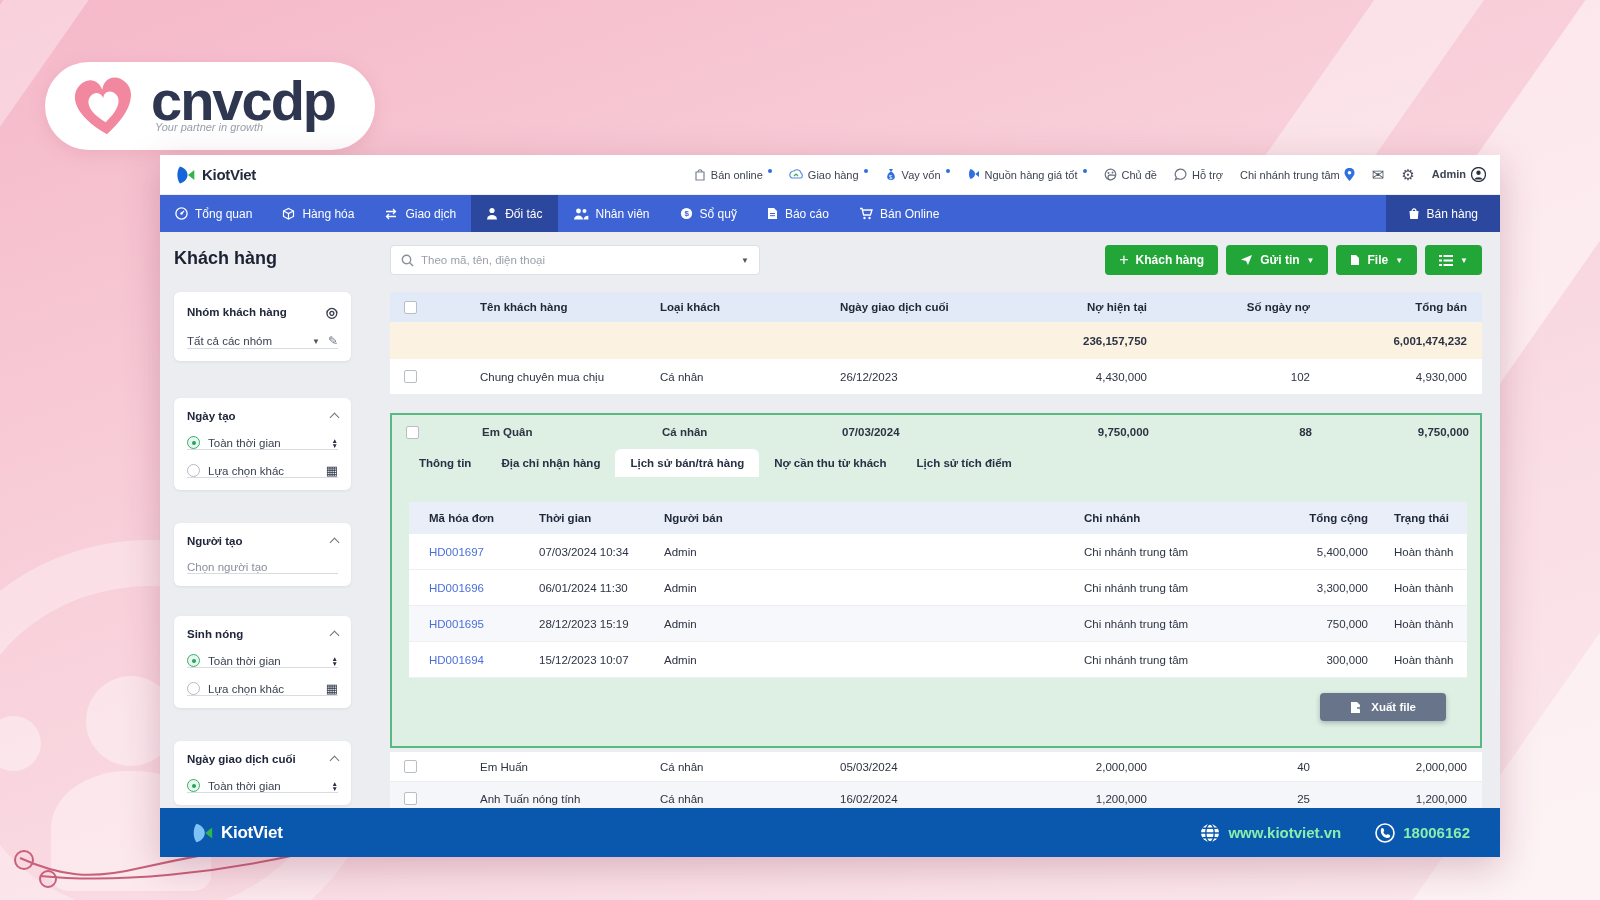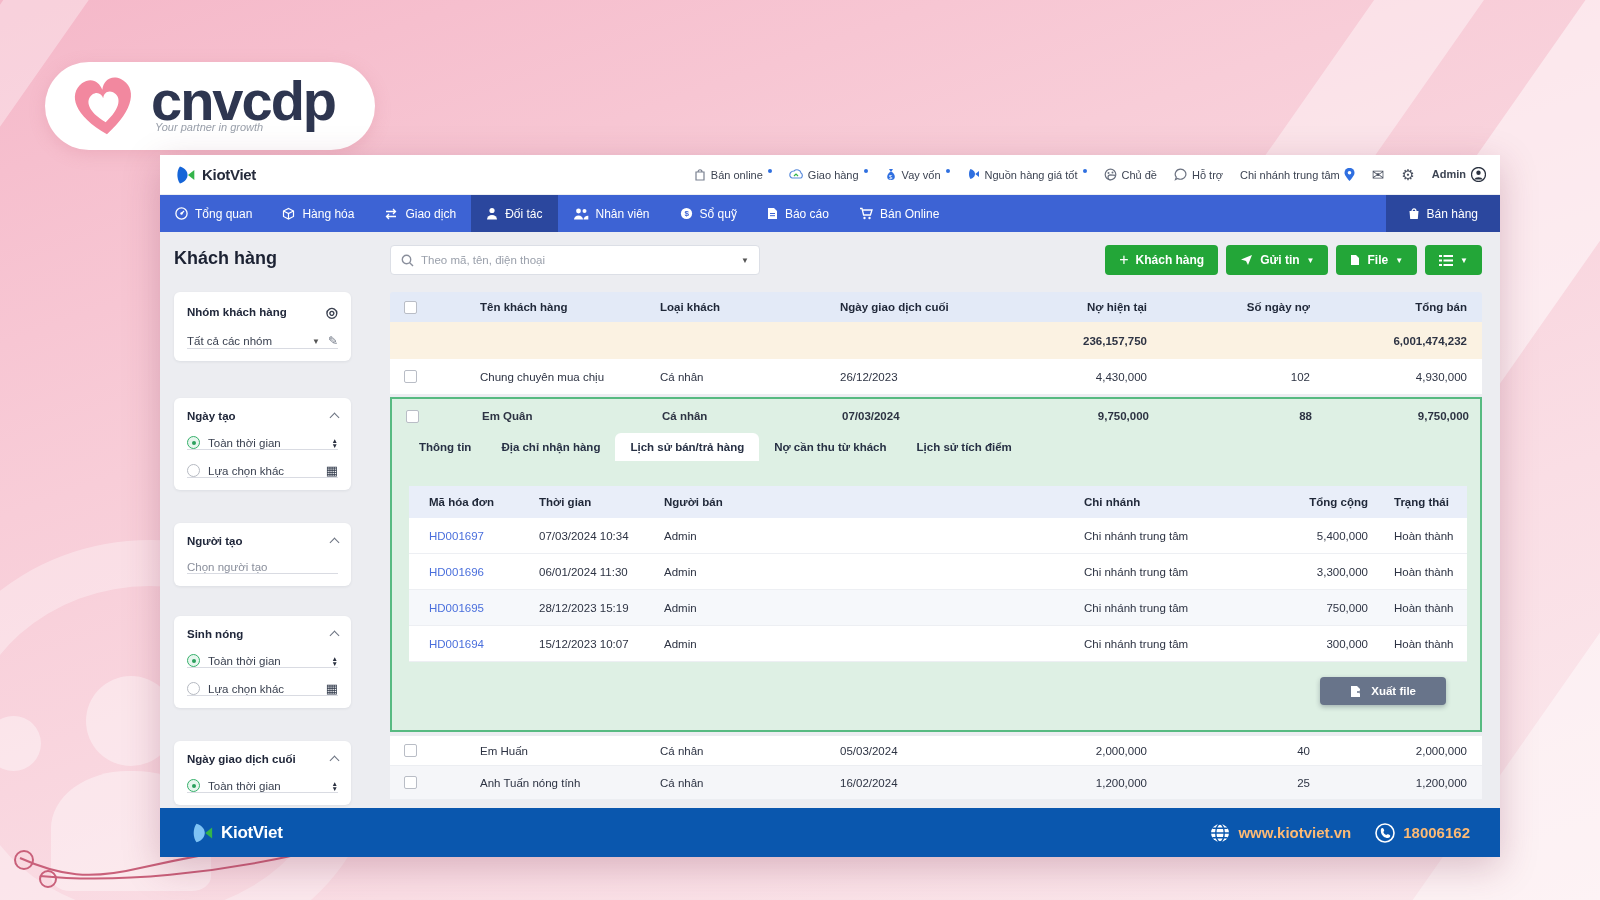--- a/index.html
+++ b/index.html
@@ -80,21 +80,21 @@
   .t-head { height:30px; background:#e3eaf7; font-weight:bold; color:#1f2738; border-radius:3px 3px 0 0; }
   .t-sum { height:37px; background:#fbf2e2; font-weight:bold; }
   .t-data { height:36px; background:#fff; border-bottom:1px solid #eceef2; cursor:pointer; }
   .t-data.alt { background:#f5f6f9; }
   .cname { padding-left:50px; }
   .cpad { padding-left:15px; }
   .cnum { text-align:right; padding-right:15px; }
   .cbox { justify-self:center; width:13px; height:13px; border:1px solid #b9bdc6; border-radius:2px; background:#fff; cursor:pointer; appearance:none; }
 
   
-  .expand { margin-top:2px; background:#def0e4; border:2px solid #57ba81; position:relative; height:335px; }
+  .expand { margin-top:18px; background:#def0e4; border:2px solid #57ba81; position:relative; height:335px; }
   .exp-info { height:30px; font-weight:bold; margin-top:2px; }
   .tabs { display:flex; margin-left:12px; margin-top:2px; }
   .tab { padding:8px 15px; font-size:11.5px; font-weight:bold; color:#273044; cursor:pointer; }
   .tab.active { background:#fff; border-radius:6px 6px 0 0; }
   .inv-panel { margin:25px 17px 0 17px; background:#fff; border-radius:3px; }
   .i-row { display:grid; grid-template-columns:112px 125px 420px 215px 95px 91px; align-items:center; font-size:11.5px; color:#2d3343; width:1058px; }
   .i-head { height:32px; background:#e9eef9; font-weight:bold; color:#1f2738; }
   .i-data { height:36px; border-bottom:1px solid #edeff3; background:#fff; }
   .i-data.alt { background:#f6f8fb; }
   .ipad { padding-left:20px; }
@@ -103,21 +103,21 @@
   .inv-code { color:#4a6fdc; cursor:pointer; }
   .export-btn { position:absolute; right:34px; top:278px; height:28px; background:#68748a; color:#fff; border:none; border-radius:4px;
     font-size:11.5px; font-weight:bold; display:flex; align-items:center; gap:8px; padding:0 30px; cursor:pointer;
     box-shadow:0 2px 5px rgba(30,40,60,.3); font-family:"Liberation Sans",sans-serif; }
 
   .after-gap { height:4px; }
 
   
   .app-footer { height:49px; background:#0a57ae; display:flex; align-items:center; padding:0 30px; }
   .f-logo { display:flex; align-items:center; gap:7px; color:#fff; font-size:17px; font-weight:bold; letter-spacing:-.3px; }
-  .f-right { margin-left:auto; display:flex; align-items:center; gap:24px; color:#fdba74; }
+  .f-right { margin-left:auto; display:flex; align-items:center; gap:34px; color:#86efac; }
   .f-item { display:flex; align-items:center; gap:8px; font-size:15px; font-weight:bold; cursor:pointer; }
 
   svg { display:block; }
 </style>
 </head>
 <body>
 
 <div class="stage">
   <div class="stripe st1"></div>
   <div class="stripe st2"></div>

